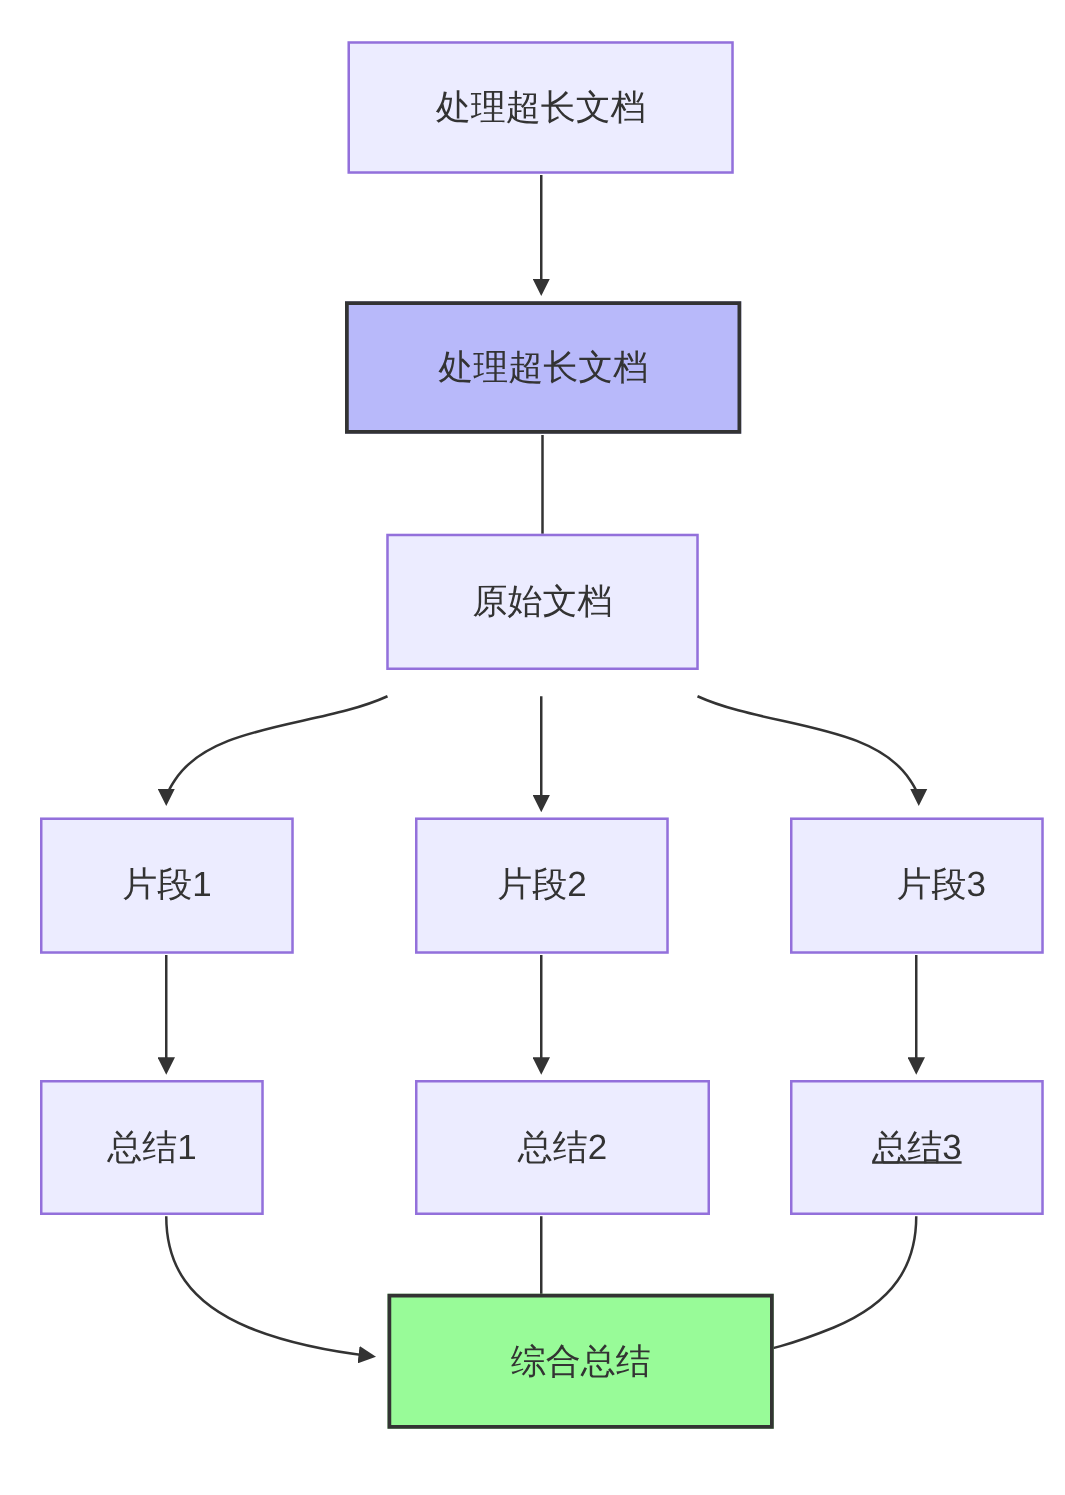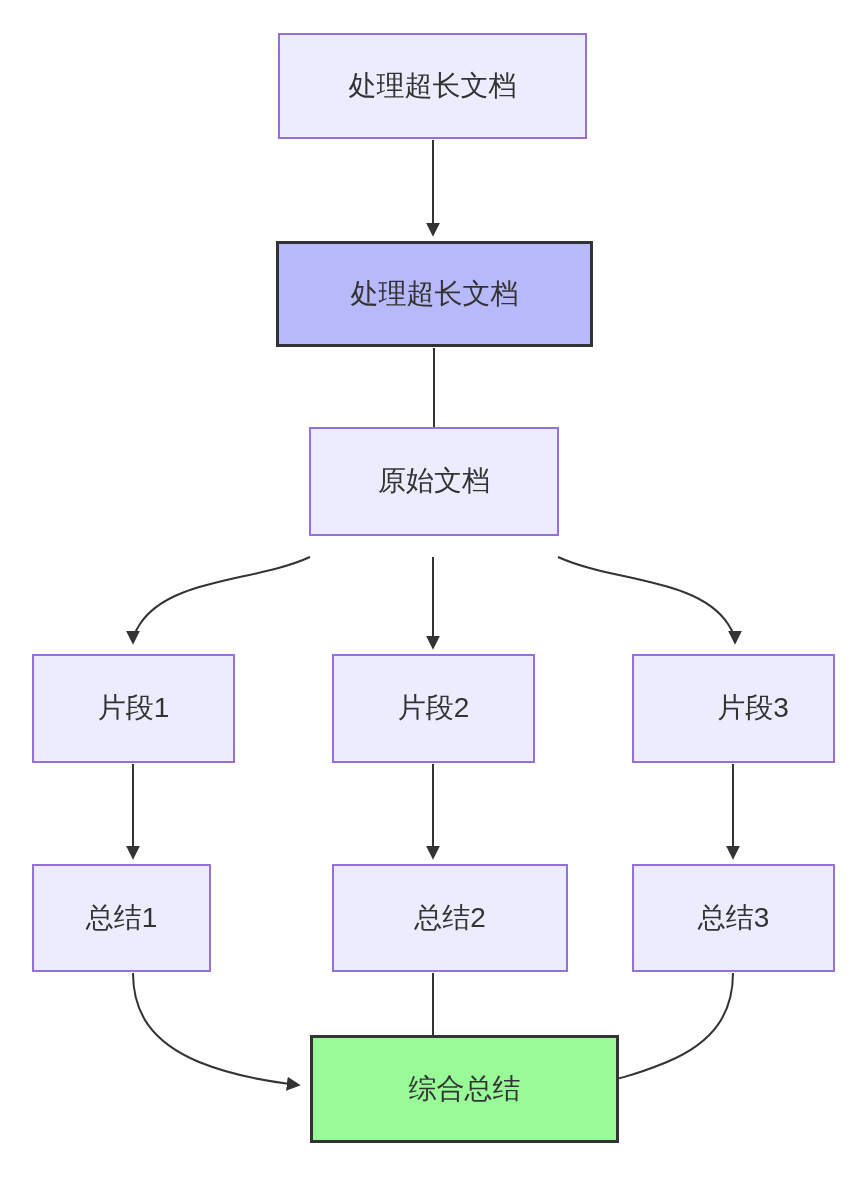--- a/index.html
+++ b/index.html
@@ -100,21 +100,21 @@
   </div>
 
   <div class="node" style="left:32px; top:864px; width:179px; height:108px;">
     <span class="label">总结1</span>
   </div>
 
   <div class="node" style="left:332px; top:864px; width:236px; height:108px;">
     <span class="label">总结2</span>
   </div>
 
-  <div class="node" style="left:632px; top:864px; width:203px; height:108px;">
+  <div class="node" style="left:632px; top:864px; width:203px; height:108px;text-decoration:underline;">
     <span class="label">总结3</span>
   </div>
 
   <div class="node success" style="left:310px; top:1019px; width:309px; height:108px;margin-top:16px;">
     <span class="label">综合总结</span>
   </div>
 
 </div>
 
 </body></html>

